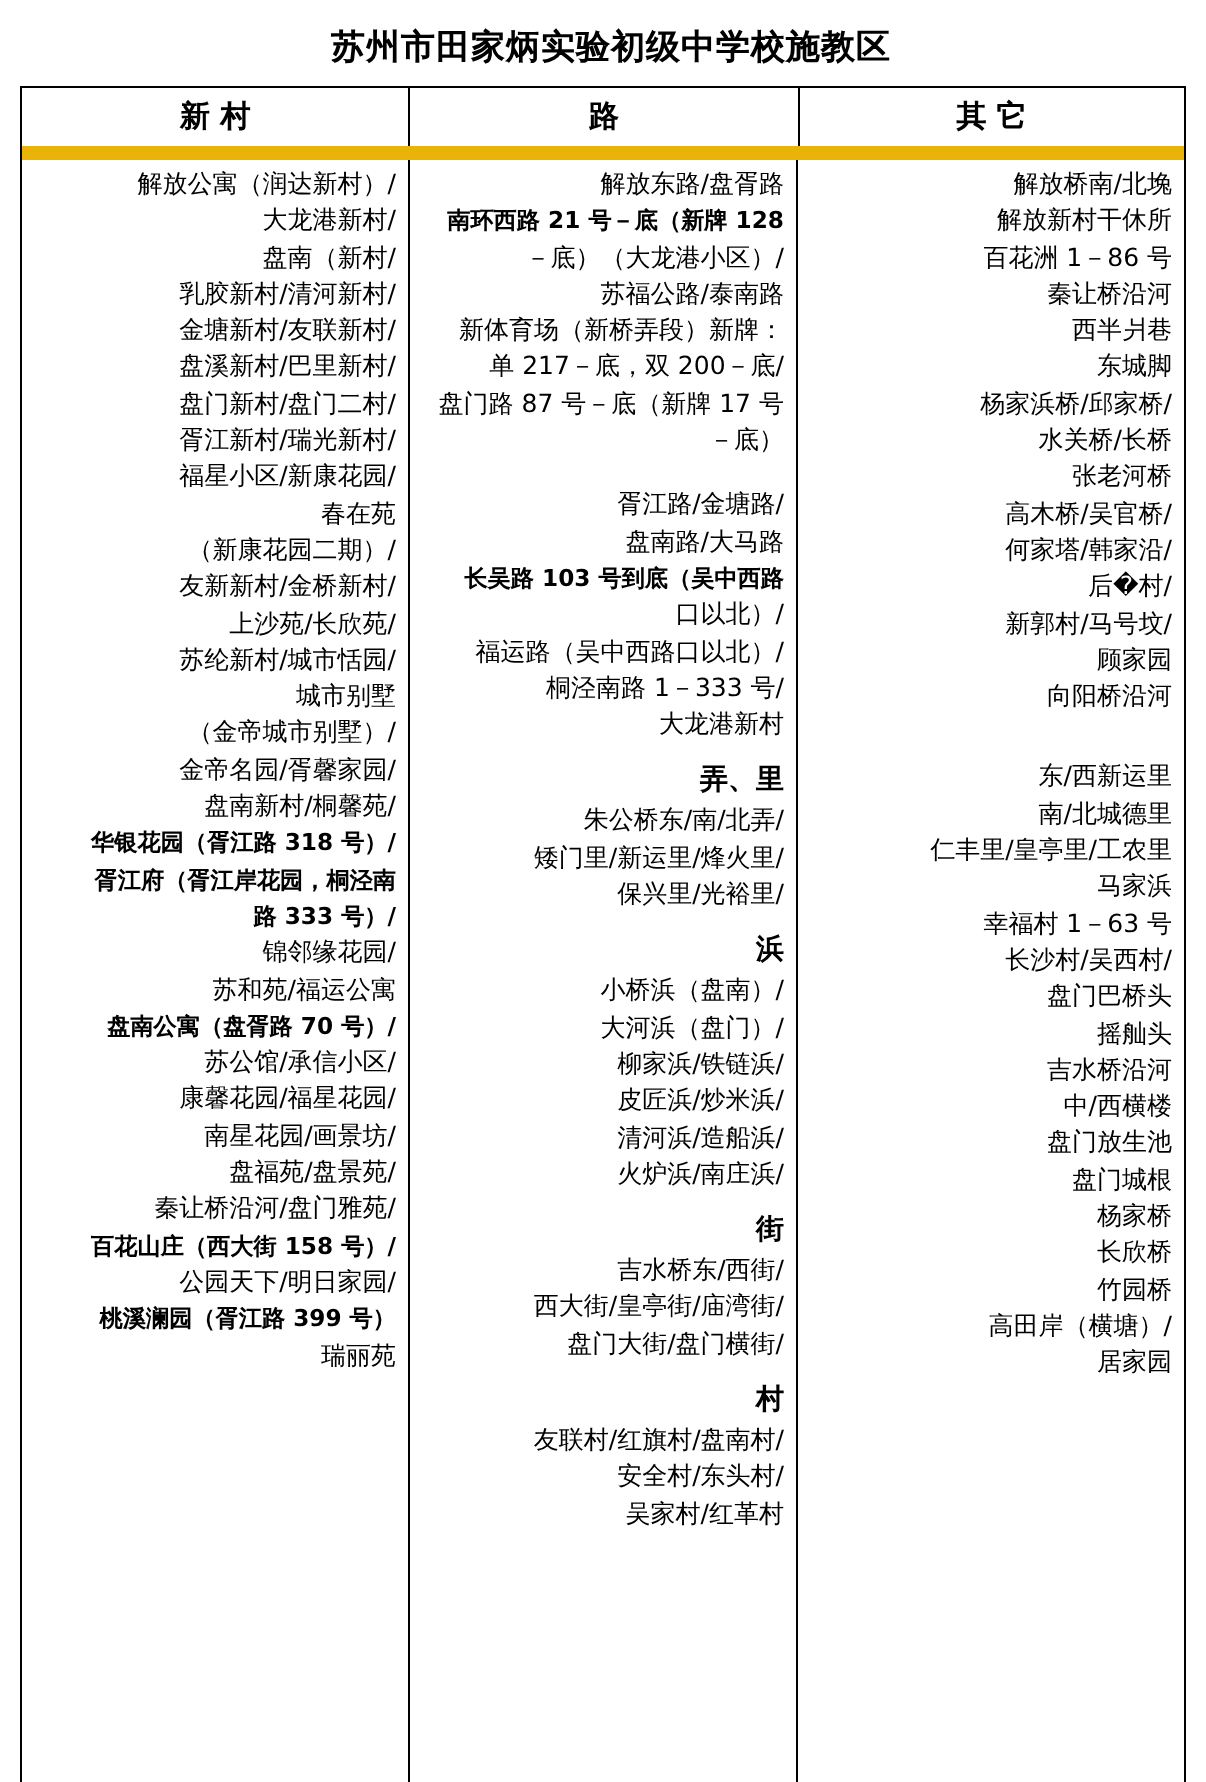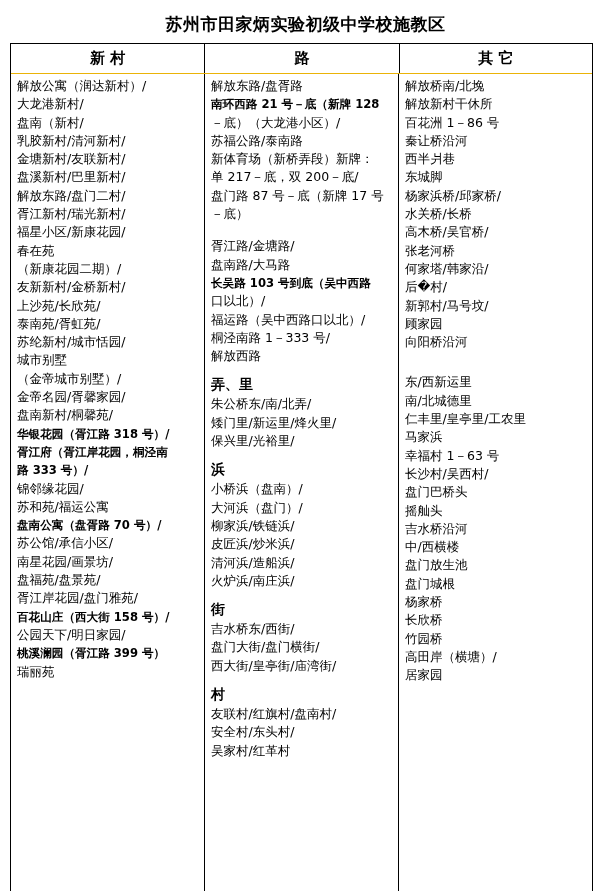--- a/index.html
+++ b/index.html
@@ -32,21 +32,21 @@
   .table {
     border: 1px solid #000;
     box-sizing: border-box;
     width: 583px;
     height: 852px;
     display: flex;
     flex-direction: column;
   }
   .thead {
     display: flex;
-    border-bottom: 1px solid #eab308;
+    border-bottom: 7px solid #eab308;
     flex: 0 0 auto;
   }
   .thead .cell {
     font-size: 15px;
     font-weight: bold;
     text-align: center;
     padding: 4px 0 5px 0;
     line-height: 20px;
   }
   .tbody {
@@ -56,21 +56,21 @@
   }
   .col {
     box-sizing: border-box;
     overflow: hidden;
   }
   .col-1 { width: 194px; border-right: 1px solid #000; }
   .col-2 { width: 194px; border-right: 1px solid #000; }
   .col-3 { width: 193px; }
   .col-body {
     padding: 3px 6px 0 6px;
-    text-align: left;
+    text-align: right;
   }
   .line {
     font-size: 12.5px;
     line-height: 18.3px;
     white-space: nowrap;
     letter-spacing: 0;
   }
   .line.small {
     font-size: 11.6px;
     font-weight: bold;
@@ -103,43 +103,43 @@
     <div class="tbody">
 
       <div class="col col-1">
         <div class="col-body">
           <div class="line">解放公寓（润达新村）/</div>
           <div class="line">大龙港新村/</div>
           <div class="line">盘南（新村/</div>
           <div class="line">乳胶新村/清河新村/</div>
           <div class="line">金塘新村/友联新村/</div>
           <div class="line">盘溪新村/巴里新村/</div>
-          <div class="line">解放东路/盘门二村/</div>
+          <div class="line">盘门新村/盘门二村/</div>
           <div class="line">胥江新村/瑞光新村/</div>
           <div class="line">福星小区/新康花园/</div>
           <div class="line">春在苑</div>
           <div class="line">（新康花园二期）/</div>
           <div class="line">友新新村/金桥新村/</div>
           <div class="line">上沙苑/长欣苑/</div>
-          <div class="line">泰南苑/胥虹苑/</div>
           <div class="line">苏纶新村/城市恬园/</div>
           <div class="line">城市别墅</div>
           <div class="line">（金帝城市别墅）/</div>
           <div class="line">金帝名园/胥馨家园/</div>
           <div class="line">盘南新村/桐馨苑/</div>
           <div class="line small">华银花园（胥江路 318 号）/</div>
           <div class="line small">胥江府（胥江岸花园，桐泾南</div>
           <div class="line small">路 333 号）/</div>
           <div class="line">锦邻缘花园/</div>
           <div class="line">苏和苑/福运公寓</div>
           <div class="line small">盘南公寓（盘胥路 70 号）/</div>
           <div class="line">苏公馆/承信小区/</div>
+          <div class="line">康馨花园/福星花园/</div>
           <div class="line">南星花园/画景坊/</div>
           <div class="line">盘福苑/盘景苑/</div>
-          <div class="line">胥江岸花园/盘门雅苑/</div>
+          <div class="line">秦让桥沿河/盘门雅苑/</div>
           <div class="line small">百花山庄（西大街 158 号）/</div>
           <div class="line">公园天下/明日家园/</div>
           <div class="line small">桃溪澜园（胥江路 399 号）</div>
           <div class="line">瑞丽苑</div>
         </div>
       </div>
 
       <div class="col col-2">
         <div class="col-body">
 
@@ -153,60 +153,60 @@
           <div class="line">－底）</div>
 
           <div class="spacer-md"></div>
 
           <div class="line">胥江路/金塘路/</div>
           <div class="line">盘南路/大马路</div>
           <div class="line small">长吴路 103 号到底（吴中西路</div>
           <div class="line">口以北）/</div>
           <div class="line">福运路（吴中西路口以北）/</div>
           <div class="line">桐泾南路 1－333 号/</div>
-          <div class="line">解放西路</div>
+          <div class="line">大龙港新村</div>
 
           <div class="subhead">弄、里</div>
           <div class="line">朱公桥东/南/北弄/</div>
           <div class="line">矮门里/新运里/烽火里/</div>
           <div class="line">保兴里/光裕里/</div>
 
           <div class="subhead">浜</div>
           <div class="line">小桥浜（盘南）/</div>
           <div class="line">大河浜（盘门）/</div>
           <div class="line">柳家浜/铁链浜/</div>
           <div class="line">皮匠浜/炒米浜/</div>
           <div class="line">清河浜/造船浜/</div>
           <div class="line">火炉浜/南庄浜/</div>
 
           <div class="subhead">街</div>
           <div class="line">吉水桥东/西街/</div>
+          <div class="line">西大街/皇亭街/庙湾街/</div>
           <div class="line">盘门大街/盘门横街/</div>
-          <div class="line">西大街/皇亭街/庙湾街/</div>
 
           <div class="subhead">村</div>
           <div class="line">友联村/红旗村/盘南村/</div>
           <div class="line">安全村/东头村/</div>
           <div class="line">吴家村/红革村</div>
 
         </div>
       </div>
 
       <div class="col col-3">
         <div class="col-body">
           <div class="line">解放桥南/北堍</div>
           <div class="line">解放新村干休所</div>
           <div class="line">百花洲 1－86 号</div>
           <div class="line">秦让桥沿河</div>
           <div class="line">西半爿巷</div>
           <div class="line">东城脚</div>
           <div class="line">杨家浜桥/邱家桥/</div>
           <div class="line">水关桥/长桥</div>
+          <div class="line">张老河桥</div>
           <div class="line">高木桥/吴官桥/</div>
-          <div class="line">张老河桥</div>
           <div class="line">何家塔/韩家沿/</div>
           <div class="line">后�村/</div>
           <div class="line">新郭村/马号坟/</div>
           <div class="line">顾家园</div>
           <div class="line">向阳桥沿河</div>
 
           <div class="spacer-lg"></div>
 
           <div class="line">东/西新运里</div>
           <div class="line">南/北城德里</div>

